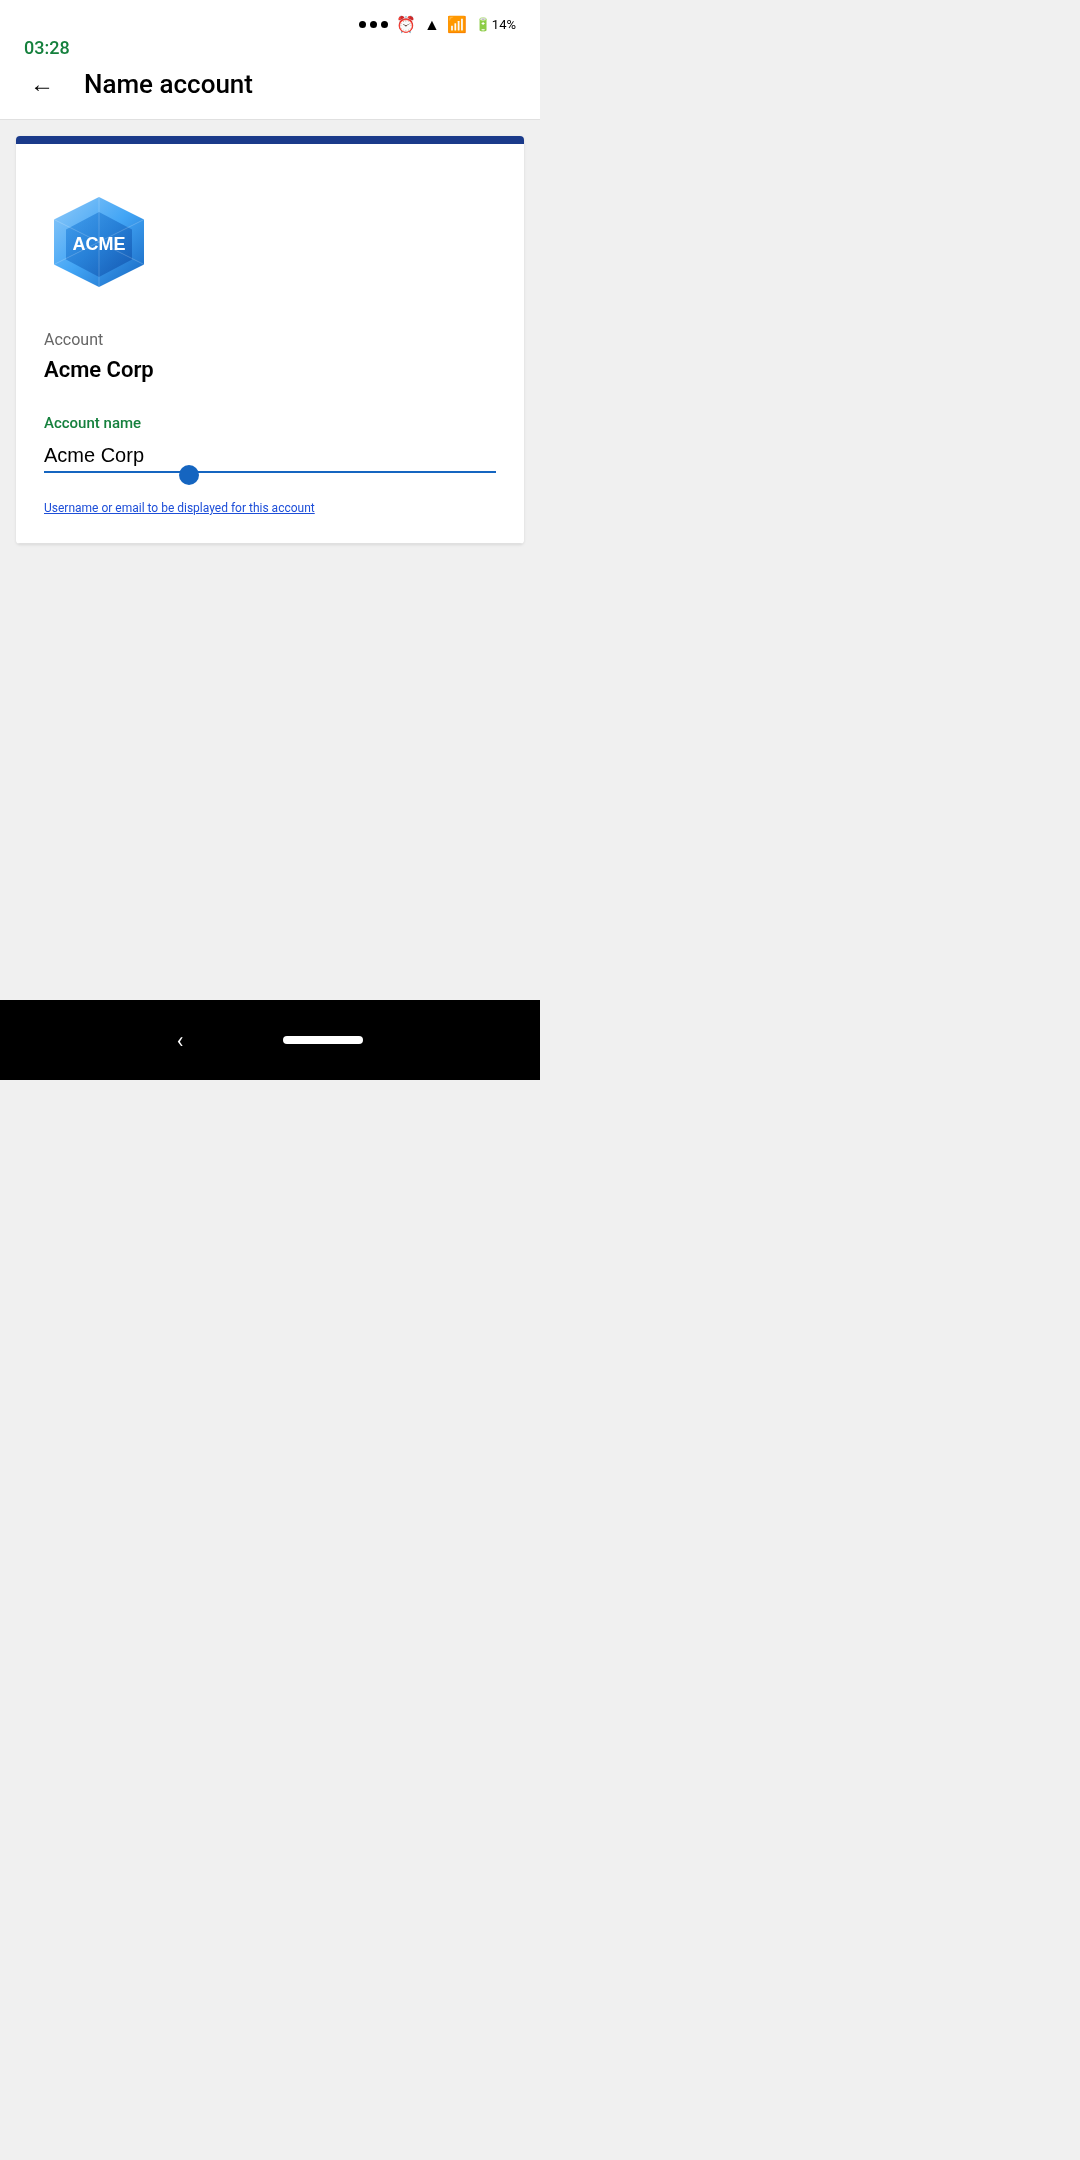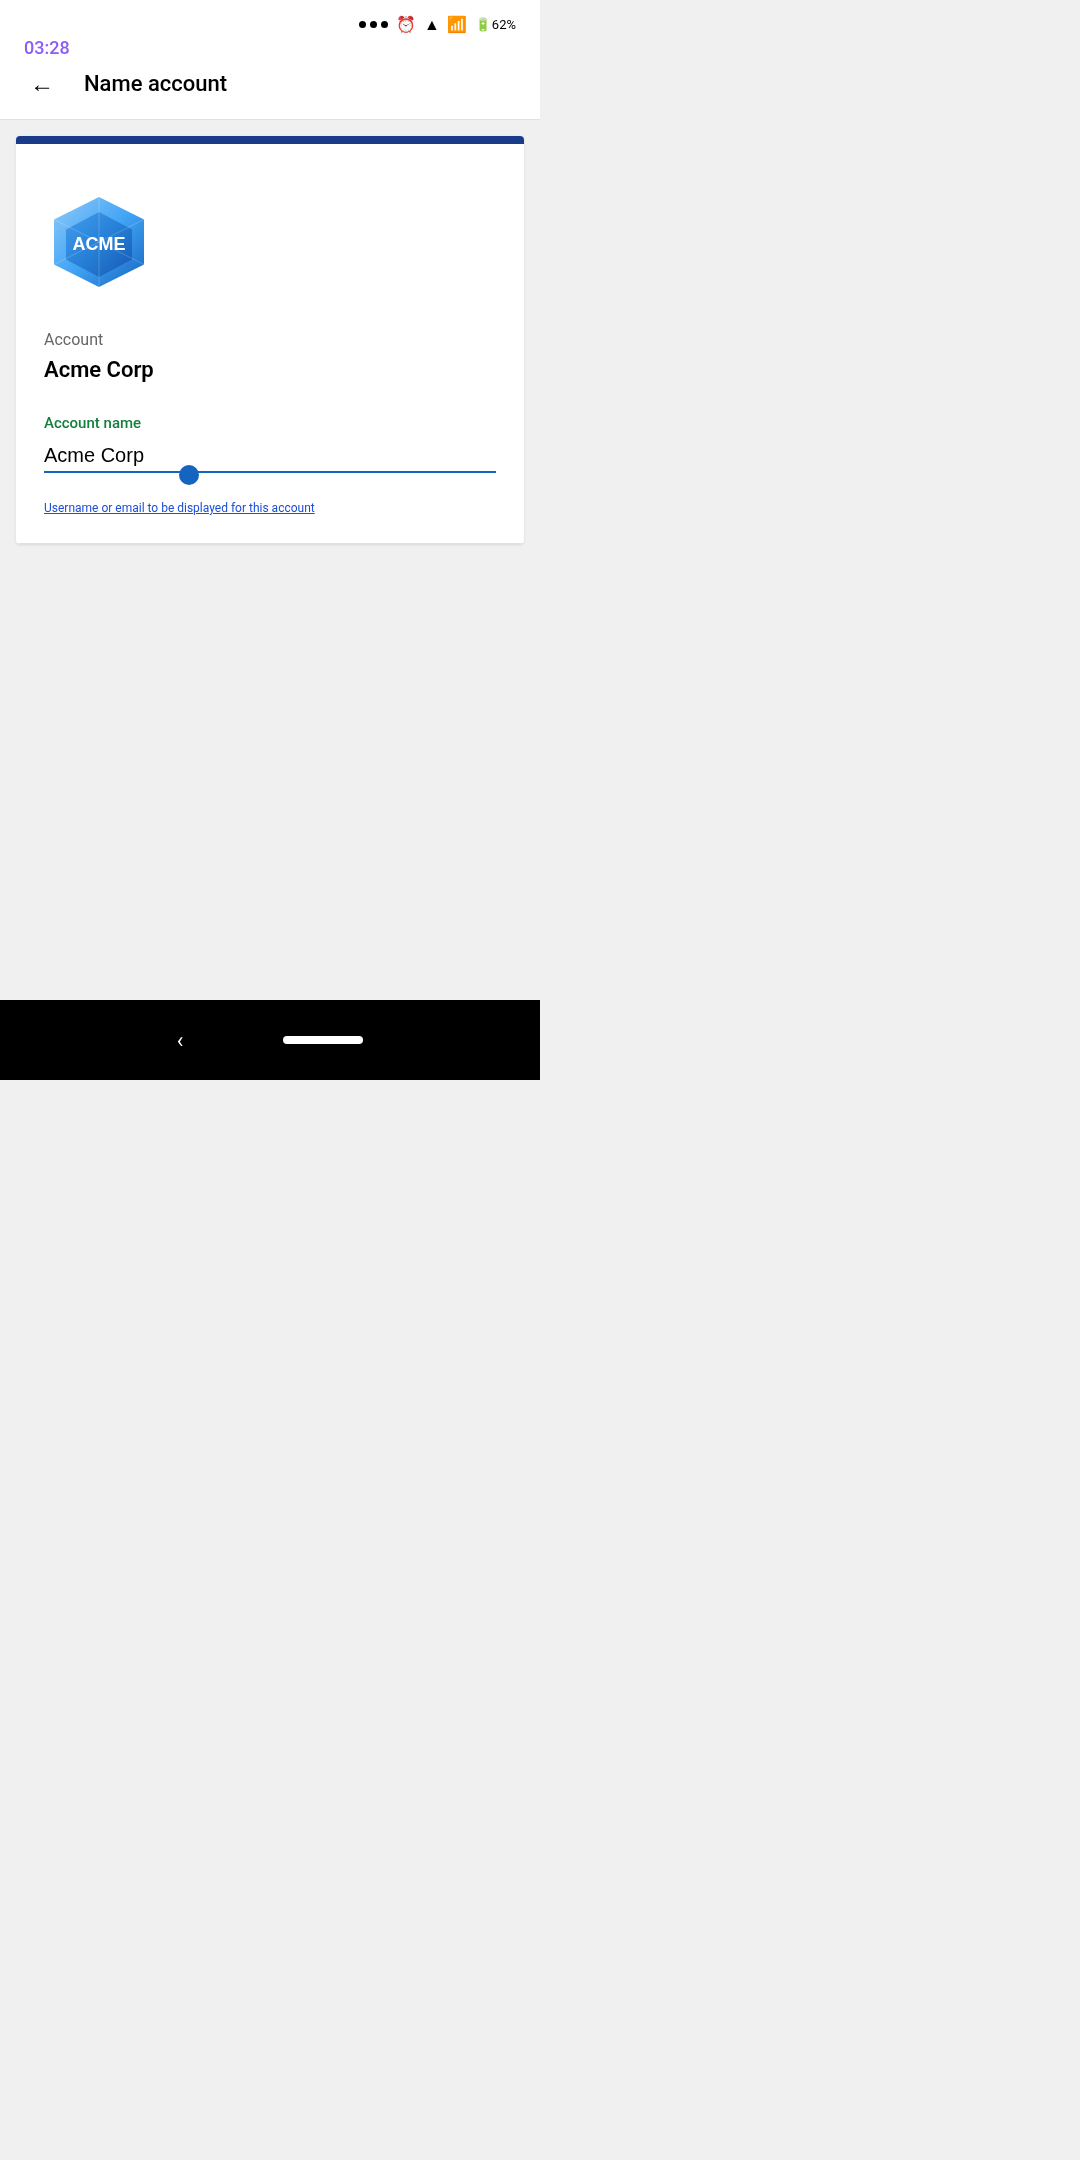--- a/index.html
+++ b/index.html
@@ -24,21 +24,21 @@
       height: 48px;
       display: flex;
       align-items: center;
       justify-content: space-between;
       padding: 0 24px;
     }
 
     .status-time {
       font-size: 18px;
       font-weight: 500;
-      color: #8b5cf6;
+      color: #15803d;
       margin-top: 47px;
     }
 
     .status-icons {
       display: flex;
       align-items: center;
       gap: 8px;
       font-size: 14px;
       color: #000;
     }
@@ -75,21 +75,21 @@
       justify-content: center;
       cursor: pointer;
     }
 
     .back-arrow {
       font-size: 24px;
       color: #000;
     }
 
     .app-bar-title {
-      font-size: 22px;
+      font-size: 26px;
       font-weight: 500;
       color: #000;
     }
 
     
     .main-content {
       padding: 16px;
       background: #f0f0f0;
     }
 
@@ -257,21 +257,21 @@
       <div class="status-dot"></div>
     </div>
 
     <span style="font-size:16px;">⏰</span>
 
     <span class="wifi-icon">▲</span>
 
     <span class="signal-icon">📶</span>
 
     <span class="battery-icon">
-      🔋<span>62%</span>
+      🔋<span>14%</span>
     </span>
   </div>
 </div>
 
 <div class="app-bar">
   <div class="back-button">
     <span class="back-arrow">←</span>
   </div>
   <span class="app-bar-title">Name account</span>
 </div>

